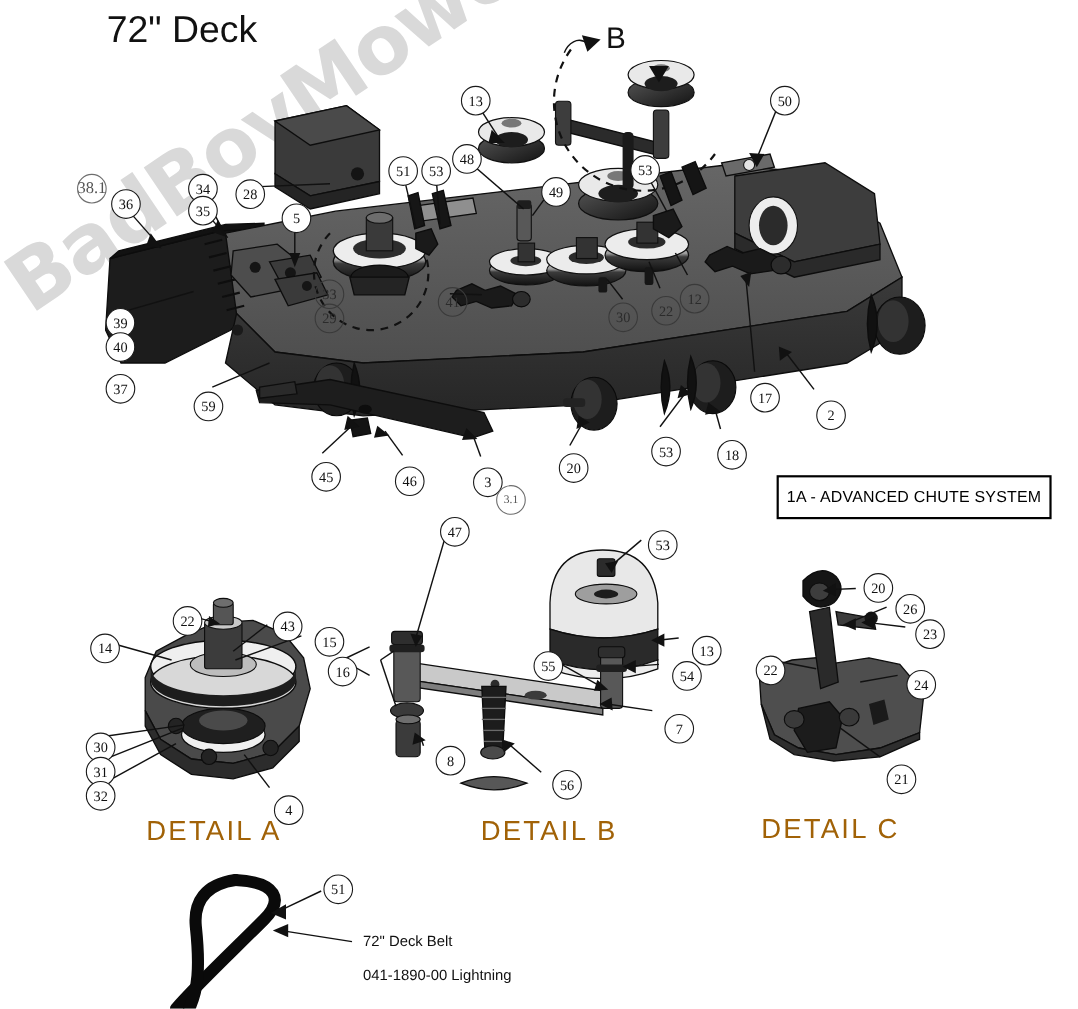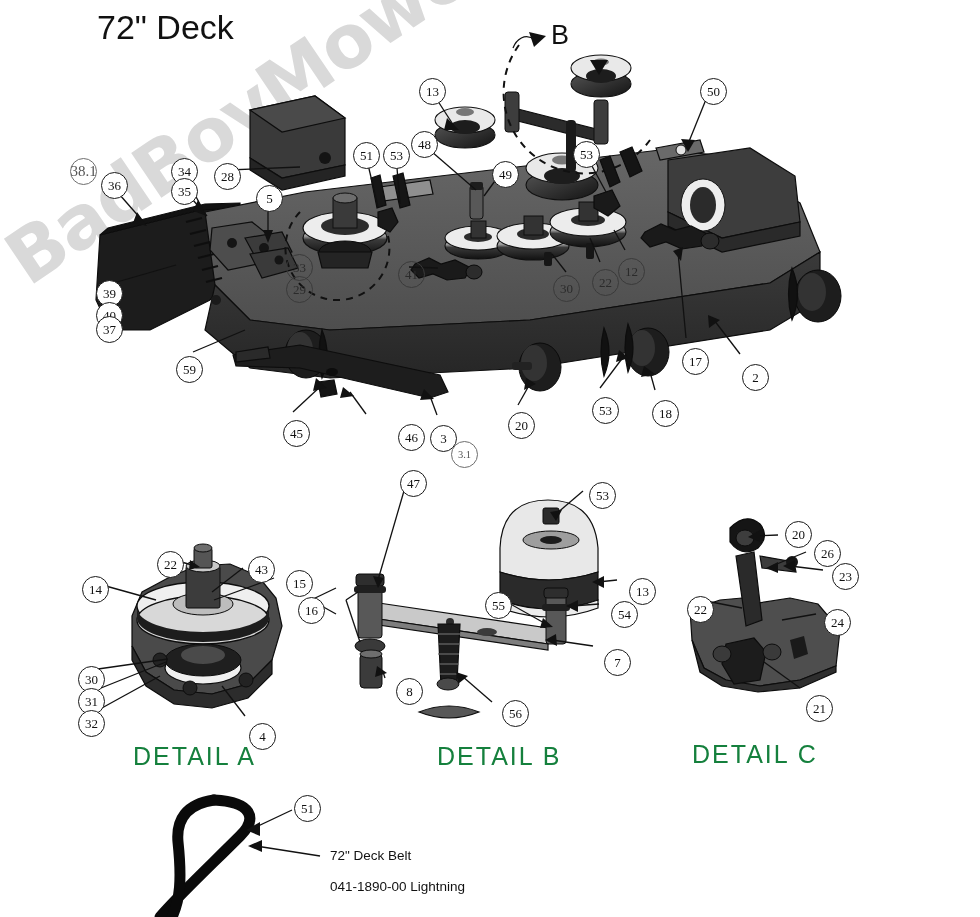--- a/index.html
+++ b/index.html
@@ -23,21 +23,21 @@
     z-index:1;
   }
 
   
   .title-72{
     position:absolute;left:97px;top:8px;
     font-size:34px;color:#111;font-family:"Liberation Sans",sans-serif;
     letter-spacing:0px;
   }
   .detail-title{
-    position:absolute;font-size:25px;color:#15803d;letter-spacing:2px;
+    position:absolute;font-size:25px;color:#a16207;letter-spacing:2px;
     font-family:"Liberation Sans",sans-serif;
   }
   .sec-letter{
     position:absolute;font-size:27px;color:#111;font-family:"Liberation Sans",sans-serif;
   }
   .belt-note{
     position:absolute;font-size:13.5px;color:#111;white-space:nowrap;
     font-family:"Liberation Sans",sans-serif;
   }
   .chute-box{
@@ -436,20 +436,21 @@
       <path class="lead" d="M292,810 L254,828"></path>
         <polygon class="lead-head" points="260,822 246,830 260,836"></polygon>
       <path class="lead" d="M320,856 L256,846"></path>
         <polygon class="lead-head" points="262,840 248,846 262,852"></polygon>
     </g>
   </svg>
 
   <div class="sec-letter" style="left:551px;top:20px;">B</div>
   <div class="sec-letter" style="left:370px;top:226px;font-size:22px;">A</div>
 
+  <div class="chute-box">1A - ADVANCED CHUTE SYSTEM</div>
 
   <div class="detail-title" style="left:133px;top:742px;">DETAIL  A</div>
   <div class="detail-title" style="left:692px;top:740px;">DETAIL  C</div>
   <div class="detail-title" style="left:437px;top:742px;">DETAIL  B</div>
 
   <div class="belt-note" style="left:330px;top:848px;">72" Deck Belt</div>
   <div class="belt-note" style="left:330px;top:879px;">041-1890-00  Lightning</div>
 
   <div id="callout-host">
       <div class="cal s faint" style="left: 70px; top: 158px; font-size: 15px;">38.1</div>
@@ -466,24 +467,24 @@
       <div class="cal s" style="left: 573px; top: 141px;">53</div>
       <div class="cal s" style="left: 700px; top: 78px;">50</div>
       <div class="cal s onpart" style="left: 286px; top: 254px;">33</div>
       <div class="cal s onpart" style="left: 286px; top: 276px;">29</div>
       <div class="cal s onpart" style="left: 398px; top: 261px;">41</div>
       <div class="cal s onpart" style="left: 553px; top: 275px;">30</div>
       <div class="cal s onpart" style="left: 592px; top: 269px;">22</div>
       <div class="cal s onpart" style="left: 618px; top: 258px;">12</div>
       <div class="cal s" style="left: 96px; top: 280px;">39</div>
       <div class="cal s" style="left: 96px; top: 302px;">40</div>
-      <div class="cal s" style="left: 96px; top: 316px; text-align: right;">37</div>
+      <div class="cal s" style="left: 96px; top: 340px; text-align: right;">37</div>
       <div class="cal s" style="left: 176px; top: 356px;">59</div>
       <div class="cal s" style="left: 283px; top: 420px;">45</div>
-      <div class="cal s" style="left: 359px; top: 424px; margin-left: 39px;">46</div>
+      <div class="cal s" style="left: 359px; top: 424px;">46</div>
       <div class="cal s" style="left: 430px; top: 425px;">3</div>
       <div class="cal s faint" style="left: 451px; top: 441px; font-size: 10.5px;">3.1</div>
       <div class="cal s" style="left: 508px; top: 412px;">20</div>
       <div class="cal s" style="left: 592px; top: 397px;">53</div>
       <div class="cal s" style="left: 652px; top: 400px;">18</div>
       <div class="cal s" style="left: 682px; top: 348px;">17</div>
       <div class="cal s" style="left: 742px; top: 364px;">2</div>
       <div class="cal s" style="left: 157px; top: 551px;">22</div>
       <div class="cal s" style="left: 248px; top: 556px;">43</div>
       <div class="cal s" style="left: 82px; top: 576px;">14</div>

